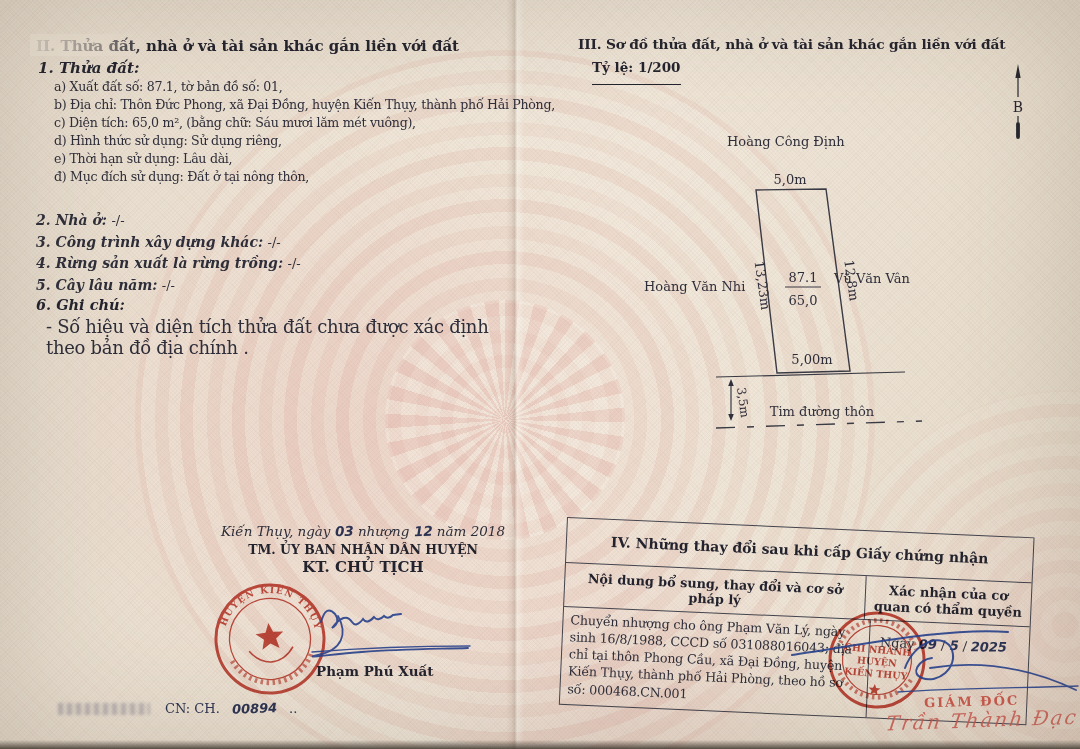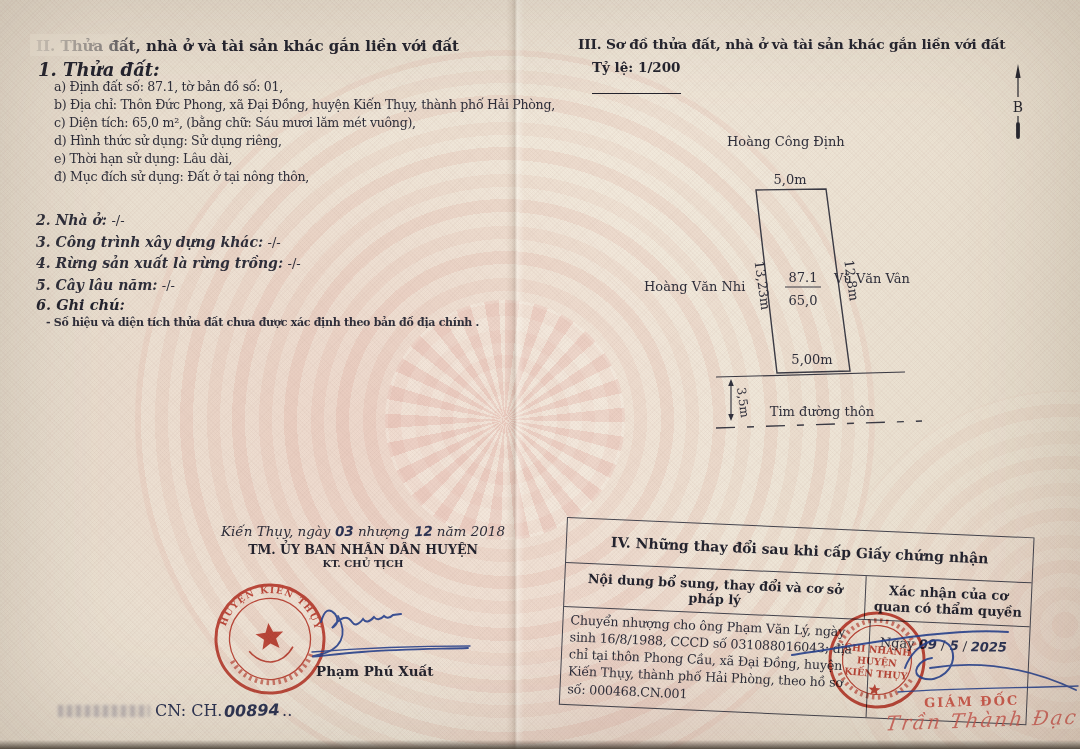--- a/index.html
+++ b/index.html
@@ -31,40 +31,40 @@
   
   .abs{position:absolute;}
   .b{font-weight:bold;}
   .i{font-style:italic;}
   .hw{font-family:"DejaVu Sans","Liberation Sans",sans-serif;font-style:italic;font-weight:600;
       color:#2c3352;display:inline-block;transform:rotate(-2deg);}
   
   .h2-head{left:36px;top:37px;font-size:15px;font-weight:bold;white-space:nowrap;z-index:4;color:#23232e;}
   .fade-ii{position:absolute;left:30px;top:34px;width:118px;height:22px;z-index:5;
     background:linear-gradient(90deg, rgba(236,226,211,.9), rgba(236,226,211,.55) 60%, rgba(236,226,211,0));}
-  .sub1{left:38px;top:59px;font-size:18px;z-index:4;color:#23232e;}
+  .sub1{left:38px;top:59px;font-size:15px;z-index:4;color:#23232e;}
   .items{left:54px;top:78px;width:470px;z-index:4;font-size:12.6px;letter-spacing:-.3px;line-height:18px;}
   .items .one{white-space:nowrap;}
   .fields{left:36px;top:210px;z-index:4;font-size:14px;line-height:21.5px;}
   .fields .val{font-weight:normal;font-style:normal;font-size:13px;}
   .sub6{left:36px;top:296px;font-size:14.5px;z-index:4;color:#23232e;}
-  .note{left:46px;top:316px;width:470px;font-size:11px;letter-spacing:-.3px;z-index:4;font-weight:bold;}
+  .note{left:46px;top:316px;width:470px;font-size:18px;letter-spacing:-.3px;z-index:4;}
   
   .issue{left:213px;top:523px;width:300px;text-align:center;z-index:4;}
   .issue .date{font-style:italic;font-size:13.5px;white-space:nowrap;}
   .issue .auth{font-weight:bold;font-size:12.5px;margin-top:3px;color:#23232e;}
-  .issue .t{font-weight:bold;font-size:10px;margin-top:1px;color:#23232e;}
+  .issue .t{font-weight:bold;font-size:15px;margin-top:1px;color:#23232e;}
   .signer{left:316px;top:663px;font-size:13.5px;font-weight:bold;z-index:6;color:#23232e;}
-  .serial{left:58px;top:701px;z-index:4;font-size:16px;color:#2c3352;display:flex;align-items:center;gap:2px;}
+  .serial{left:58px;top:701px;z-index:4;font-size:13px;color:#2c3352;display:flex;align-items:center;gap:12px;}
   .smudge{width:92px;height:12px;margin-right:3px;filter:blur(1.4px);opacity:.55;
     background:repeating-linear-gradient(90deg, rgba(70,70,105,.5) 0 5px, rgba(70,70,105,.08) 5px 9px);}
   
   .h3-head{left:578px;top:36px;font-size:13.8px;font-weight:bold;white-space:nowrap;z-index:4;color:#23232e;letter-spacing:-.2px;}
   .scale{left:592px;top:59px;font-size:13.5px;font-weight:bold;z-index:4;color:#23232e;
-    border-bottom:1.6px solid #23232e;padding-bottom:18px;}
+    border-bottom:1.6px solid #23232e;padding-bottom:9px;}
   .nb{z-index:4;font-size:13px;white-space:nowrap;}
   
   .tbl{left:567px;top:517px;width:466px;z-index:3;transform:rotate(2.5deg);transform-origin:0 0;
     border:1.3px solid #43434d;}
   .tbl-h{height:44px;display:flex;align-items:center;justify-content:center;
     border-bottom:1.3px solid #43434d;font-weight:bold;font-size:14px;color:#23232e;text-align:center;}
   .tbl-r2{display:flex;border-bottom:1.3px solid #43434d;height:43px;}
   .tbl-r2 .c1{width:292px;border-right:1.3px solid #43434d;display:flex;align-items:center;justify-content:center;
     font-weight:bold;font-size:12.8px;text-align:center;padding:0 4px;color:#23232e;}
   .tbl-r2 .c2{flex:1;display:flex;align-items:center;justify-content:center;font-weight:bold;font-size:13px;
@@ -92,21 +92,21 @@
   <div class="drum drum-main"></div>
   <div class="drum-star"></div>
   <div class="drum drum-small"></div>
   <div class="mesh"></div>
   <div class="fold"></div>
 
   <div class="abs h2-head">II. Thửa đất, nhà ở và tài sản khác gắn liền với đất</div>
   <div class="fade-ii"></div>
   <div class="abs sub1 b i">1. Thửa đất:</div>
   <div class="abs items">
-    <div class="one">a) Định đất số: 87.1, tờ bản đồ số: 01,</div>
+    <div class="one">a) Xuất đất số: 87.1, tờ bản đồ số: 01,</div>
     <div class="one">b) Địa chỉ: Thôn Đức Phong, xã Đại Đồng, huyện Kiến Thụy, thành phố Hải Phòng,</div>
     <div class="one">c) Diện tích: 65,0 m², (bằng chữ: Sáu mươi lăm mét vuông),</div>
     <div class="one">d) Hình thức sử dụng: Sử dụng riêng,</div>
     <div class="one">e) Thời hạn sử dụng: Lâu dài,</div>
     <div class="one">đ) Mục đích sử dụng: Đất ở tại nông thôn,</div>
   </div>
   <div class="abs fields">
     <div><span class="b i">2. Nhà ở:</span> <span class="val">-/-</span></div>
     <div><span class="b i">3. Công trình xây dựng khác:</span> <span class="val">-/-</span></div>
     <div><span class="b i">4. Rừng sản xuất là rừng trồng:</span> <span class="val">-/-</span></div>

